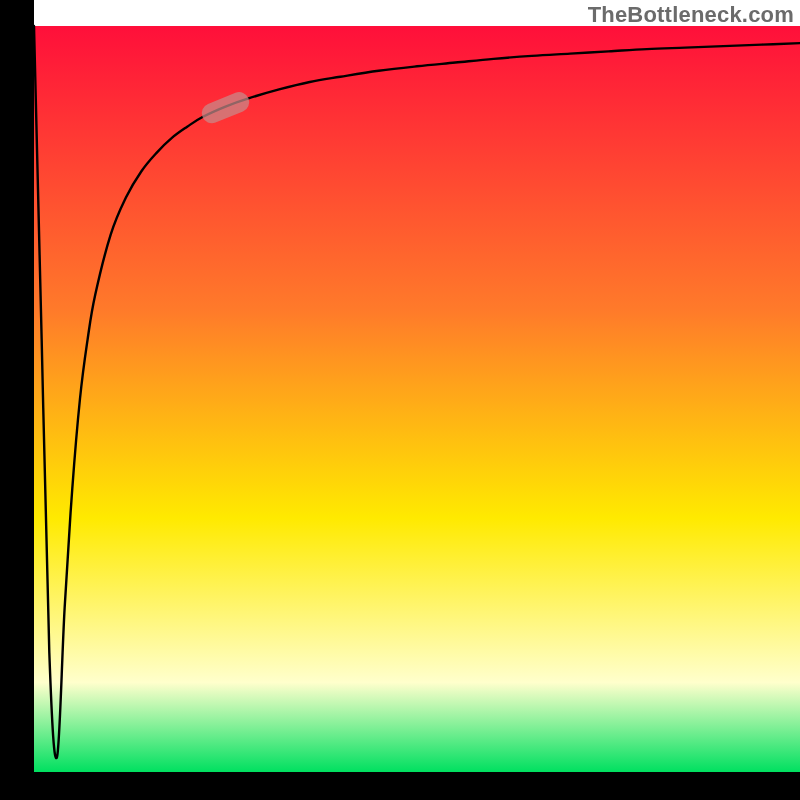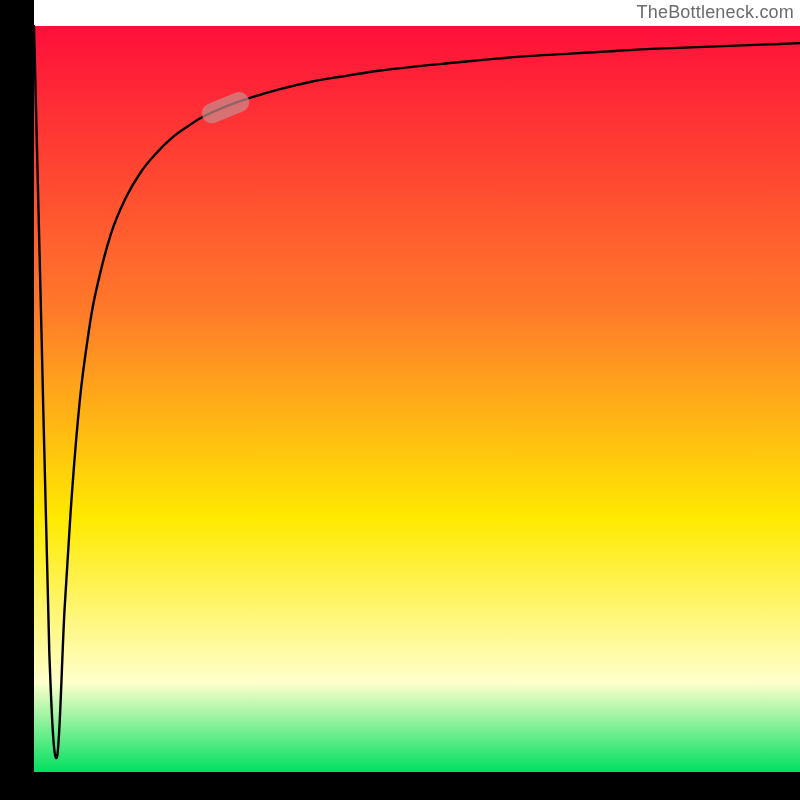--- a/index.html
+++ b/index.html
@@ -13,22 +13,22 @@
   }
   .stage {
     position: relative;
     width: 800px;
     height: 800px;
   }
   .watermark {
     position: absolute;
     top: 2px;
     right: 6px;
-    font-size: 18px;
-    font-weight: 400;
+    font-size: 22px;
+    font-weight: 700;
     color: #6b6b6b;
     letter-spacing: 0.2px;
     user-select: none;
   }
   svg {
     display: block;
   }
 </style>
 </head>
 <body>

